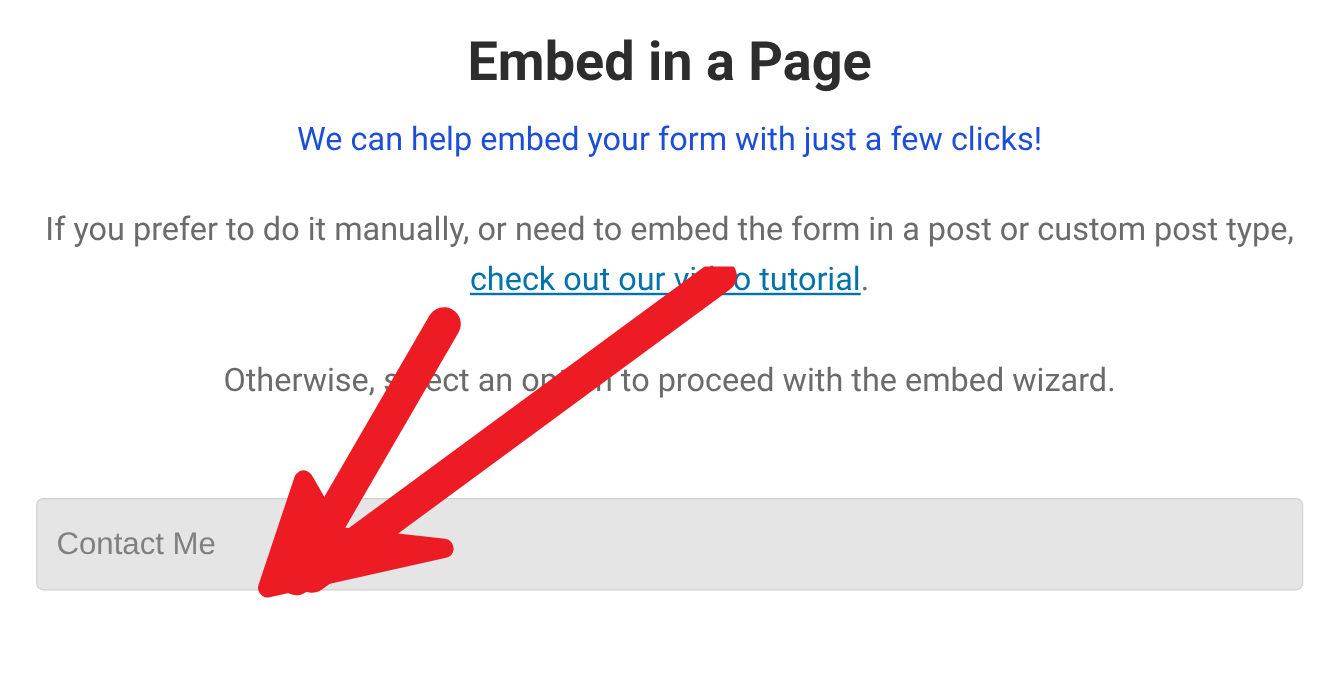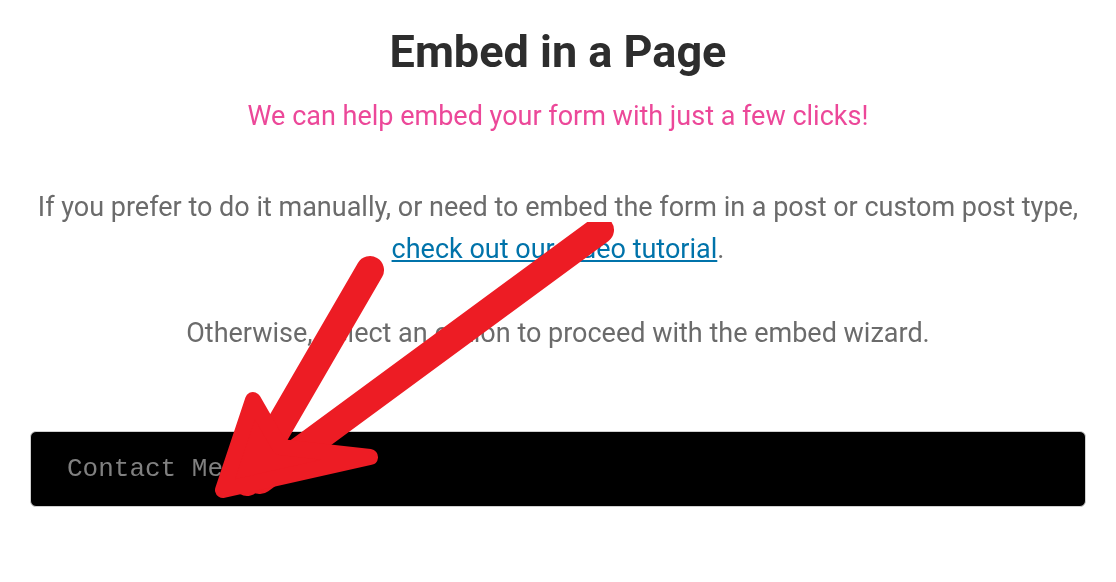--- a/index.html
+++ b/index.html
@@ -21,23 +21,23 @@
     .title {
       font-size: 45px;
       font-weight: 700;
       color: #2d2d2d;
       text-align: left;
       margin-bottom: 20px;
       margin-top: 5px;
     }
     .subtitle {
       font-size: 27px;
-      color: #ec4899;
+      color: #1d4ed8;
       text-align: center;
-      margin-bottom: 51px;
+      margin-bottom: 35px;
       line-height: 1.4;
     }
     .description {
       font-size: 27px;
       color: #6b6b6b;
       text-align: center;
       line-height: 1.55;
       margin-bottom: 45px;
       max-width: 1060px;
     }
@@ -54,27 +54,27 @@
     }
     .form-row {
       display: flex;
       width: 100%;
       max-width: 1060px;
       gap: 28px;
       align-items: stretch;
     }
     .page-input {
       flex: 1;
-      padding: 22px 36px;
+      padding: 22px 16px;
       font-size: 26px;
       color: #808080;
       border: 1px solid #d0d0d0;
       border-radius: 6px;
-      background: #000000;
-      font-family: Liberation Mono, monospace;
+      background: #e5e5e5;
+      font-family: Liberation Sans, sans-serif;
     }
     .page-input::placeholder {
       color: #808080;
     }
     .go-button {
       padding: 22px 50px;
       font-size: 28px;
       font-weight: 600;
       color: #ffffff;
       background: #e27730;

